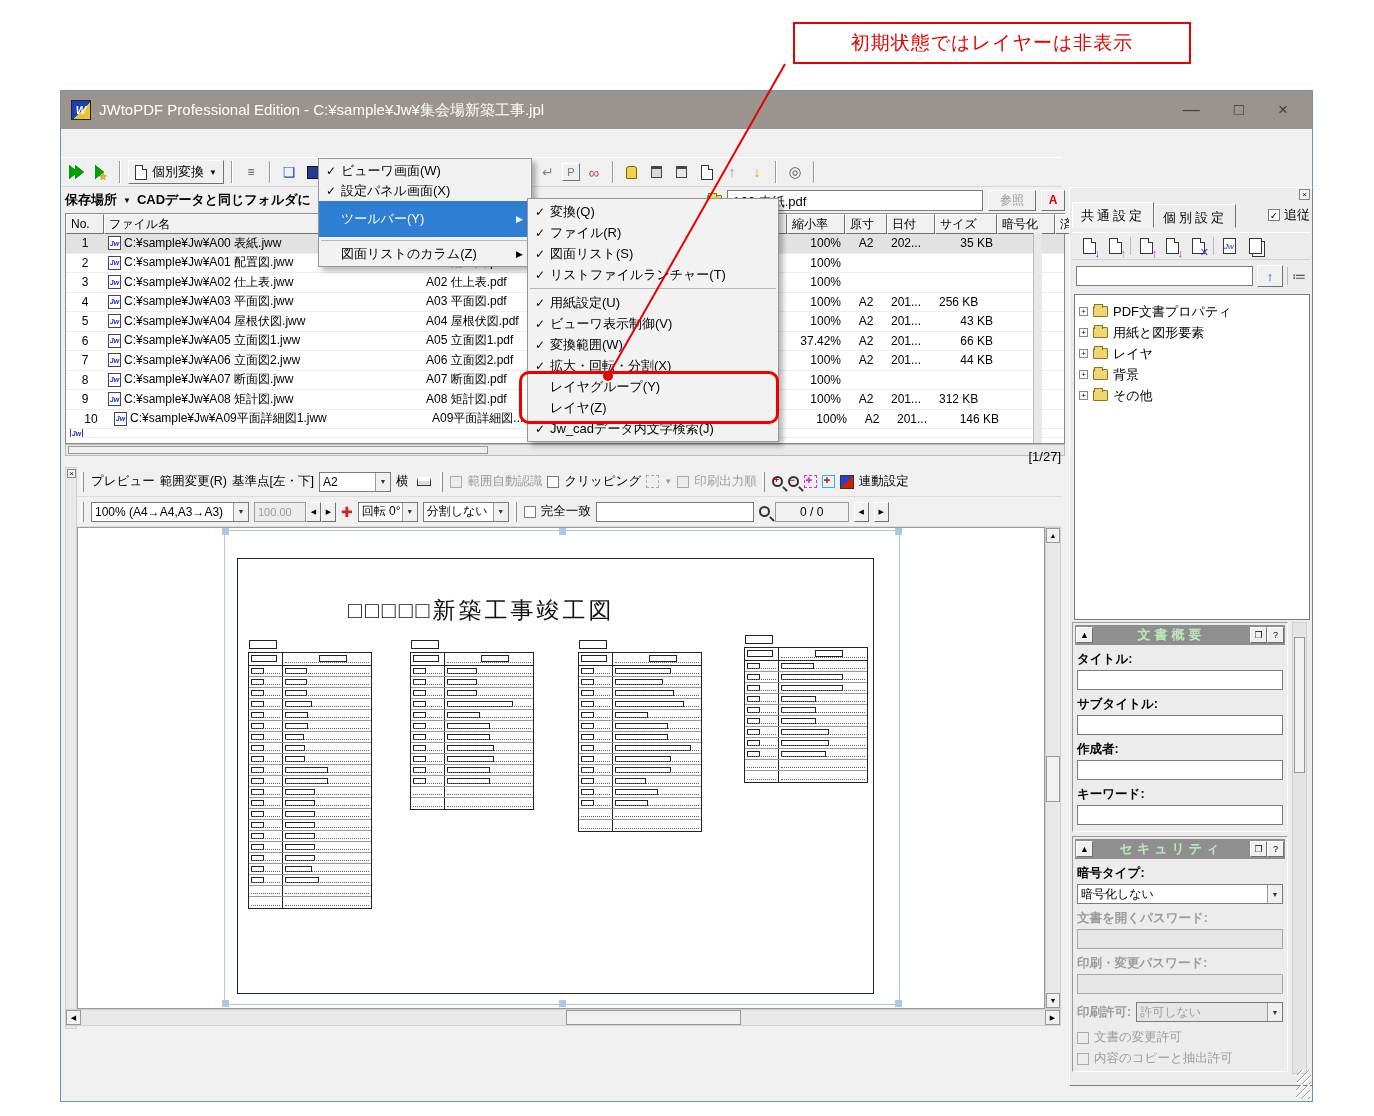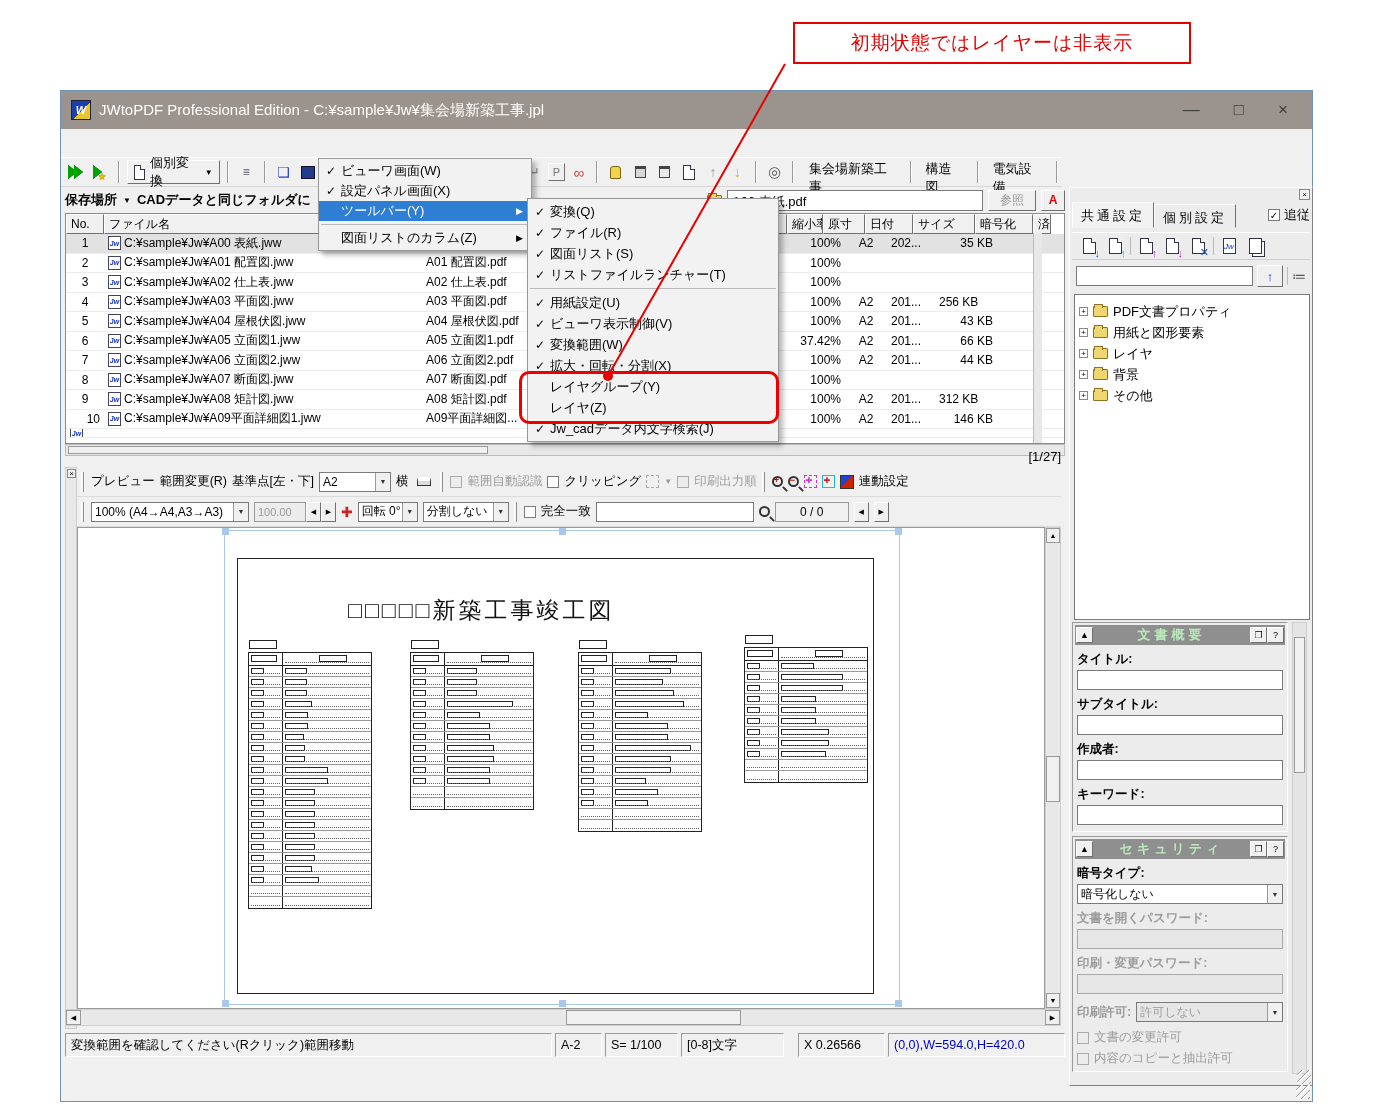--- a/index.html
+++ b/index.html
@@ -198,48 +198,40 @@
       <span class="ticon">
           <span class="docico">
             <i></i>
           </span>
         </span>
       <span class="ticon" style="color:#9a9a9a;font-weight:bold">↑</span>
       <span class="ticon" style="color:#d8b000;font-weight:bold">↓</span>
       <span class="tsep"></span>
       <span class="ticon" style="font-size:15px;color:#555">◎</span>
       <span class="tsep"></span>
-      <span id="projtabs" style="display:flex;align-items:center;gap:2px">
-          <span class="projbtn">集会場新築工事</span>
-          <span class="tsep"></span>
-          <span class="projbtn">構造図</span>
-          <span class="tsep"></span>
-          <span class="projbtn">電気設備</span>
-          <span class="tsep"></span>
-        </span>
     </div>
 
     <div class="saverow">
       <span>保存場所</span>
       <span style="font-size:8px">▼</span>
       <span>CADデータと同じフォルダに</span>
       <span style="margin-left:auto;display:flex;align-items:center;gap:5px;font-weight:normal">
         <span class="folder"></span>
         <span class="filefield">A00 表紙.pdf</span>
         <span class="btn browse">参照</span>
         <span class="btn pdfbtn">A</span>
       </span>
     </div>
 
     <div class="ftable" id="ftable">
         <div class="fhead">
           <span class="hcell" style="width: 38px; flex: 0 0 auto;">No.</span>
           <span class="hcell" style="width: 318px; flex: 0 0 auto;">ファイル名</span>
           <span class="hcell" style="width: 365px; flex: 0 0 auto;">変換後ファイル名</span>
-          <span class="hcell" style="width: 36px; flex: 0 0 auto;">縮小率</span>
+          <span class="hcell" style="width: 58px; flex: 0 0 auto;">縮小率</span>
           <span class="hcell" style="width: 42px; flex: 0 0 auto;">原寸</span>
           <span class="hcell" style="width: 48px; flex: 0 0 auto;">日付</span>
           <span class="hcell" style="width: 62px; flex: 0 0 auto;">サイズ</span>
           <span class="hcell" style="width: 58px; flex: 0 0 auto;">暗号化</span>
           <span class="hcell" style="width: 18px; flex: 0 0 auto;">済</span>
         </div>
         <div class="frow sel">
           <span class="fcell" style="width: 38px; flex: 0 0 auto; justify-content: center;">
             <span>1</span>
           </span>
@@ -503,21 +495,21 @@
             <span>312 KB</span>
           </span>
           <span class="fcell" style="width: 58px; flex: 0 0 auto;">
             <span></span>
           </span>
           <span class="fcell" style="width: 18px; flex: 0 0 auto;">
             <span></span>
           </span>
         </div>
         <div class="frow">
-          <span class="fcell" style="width: 38px; flex: 0 0 auto; justify-content: flex-end;">
+          <span class="fcell" style="width: 38px; flex: 0 0 auto; justify-content: center; margin-left: 6px;">
             <span>10</span>
           </span>
           <span class="fcell" style="width: 318px; flex: 0 0 auto;">
             <span class="jwico">Jw</span>
             <span>C:¥sample¥Jw¥A09平面詳細図1.jww</span>
           </span>
           <span class="fcell" style="width: 365px; flex: 0 0 auto;">
             <span>A09平面詳細図...</span>
           </span>
           <span class="fcell" style="width: 58px; flex: 0 0 auto; justify-content: flex-end;">
@@ -1283,29 +1275,20 @@
       <span class="a" style="top:0">▲</span>
       <span class="th"></span>
       <span class="a" style="bottom:0">▼</span>
     </div>
     <div class="hsb">
       <span class="a" style="left:0">◀</span>
       <span class="th"></span>
       <span class="a" style="right:0">▶</span>
     </div>
 
-    <div class="statusbar">
-      <span class="scell" style="width:487px">変換範囲を確認してください(Rクリック)範囲移動</span>
-      <span class="scell" style="width:47px">A-2</span>
-      <span class="scell" style="width:73px">S= 1/100</span>
-      <span class="scell" style="width:103px">[0-8]文字</span>
-      <span style="width:8px"></span>
-      <span class="scell" style="width:87px">X  0.26566</span>
-      <span class="scell" style="flex:1;color:#0000cc">(0,0),W=594.0,H=420.0</span>
-    </div>
 
     <div class="rpanel">
       <span class="rclose">×</span>
       <div class="rtabs" id="rtabs">
           <span class="rtab on">共通設定</span>
           <span class="rtab">個別設定</span>
         <span style="margin-left:auto;display:flex;align-items:center;gap:4px;padding-bottom:4px">
           <span class="cb" id="followcb">✓</span>
           <span>追従</span>
         </span>
@@ -1447,21 +1430,21 @@
 
   <div class="menu" style="left:318px;top:158px;width:214px" id="viewmenu">
       <div class="mi" style="height: 20px;">
         <span class="ck">✓</span>
         <span>ビューワ画面(W)</span>
       </div>
       <div class="mi" style="height: 20px;">
         <span class="ck">✓</span>
         <span>設定パネル画面(X)</span>
       </div>
-      <div class="mi high" style="height: 20px;">
+      <div class="mi high" style="height: 36px;">
         <span class="ck"></span>
         <span>ツールバー(Y)</span>
         <span class="ar">▶</span>
       </div>
       <div class="msep"></div>
       <div class="mi" style="height: 20px;">
         <span class="ck"></span>
         <span>図面リストのカラム(Z)</span>
         <span class="ar">▶</span>
       </div>

